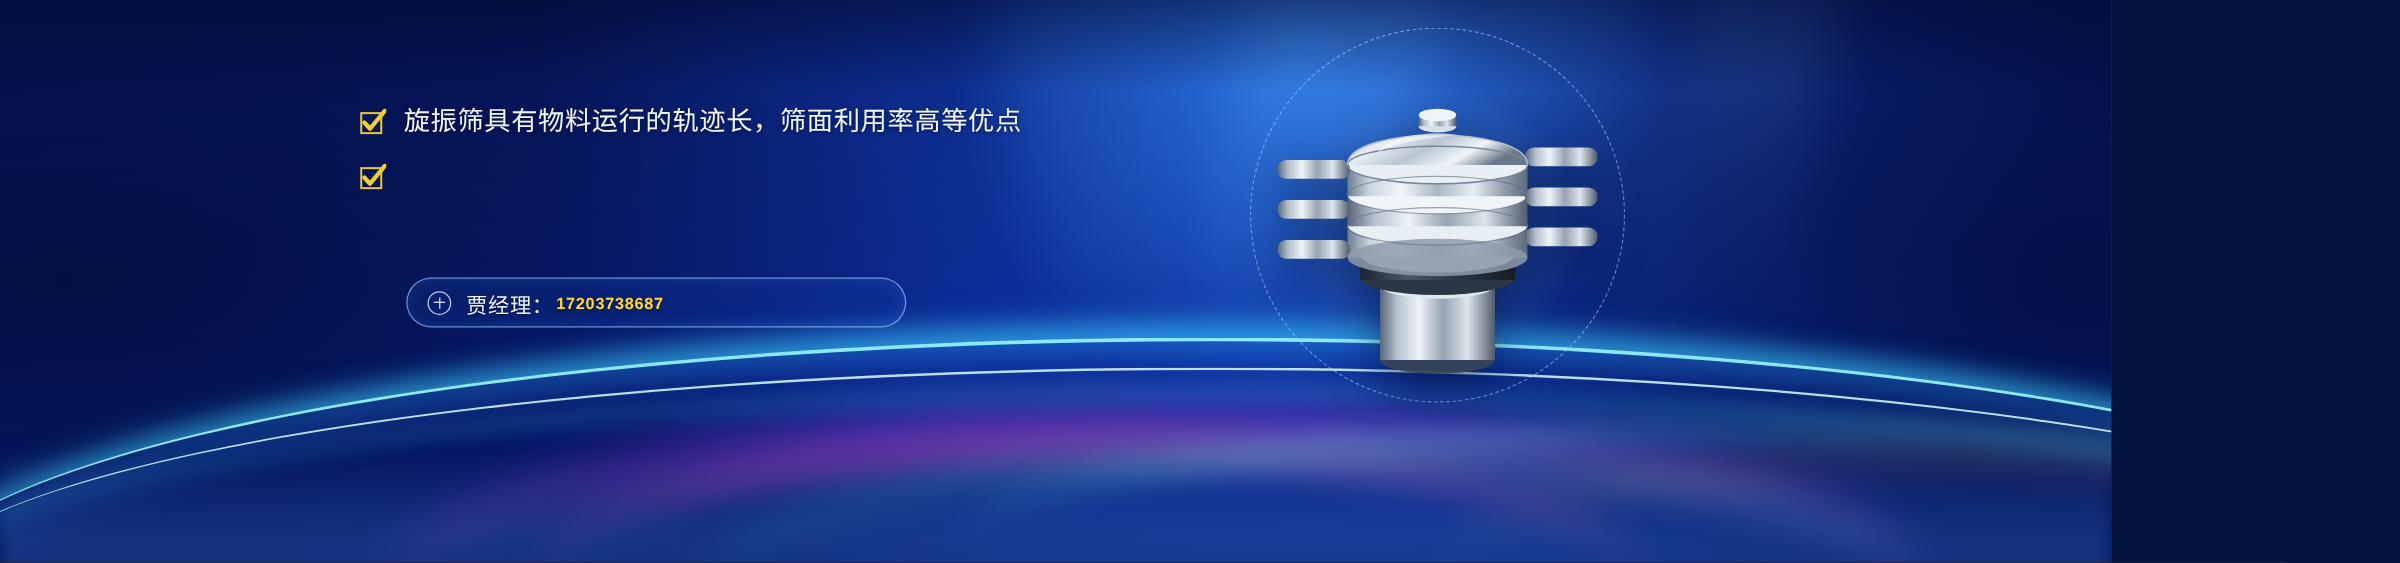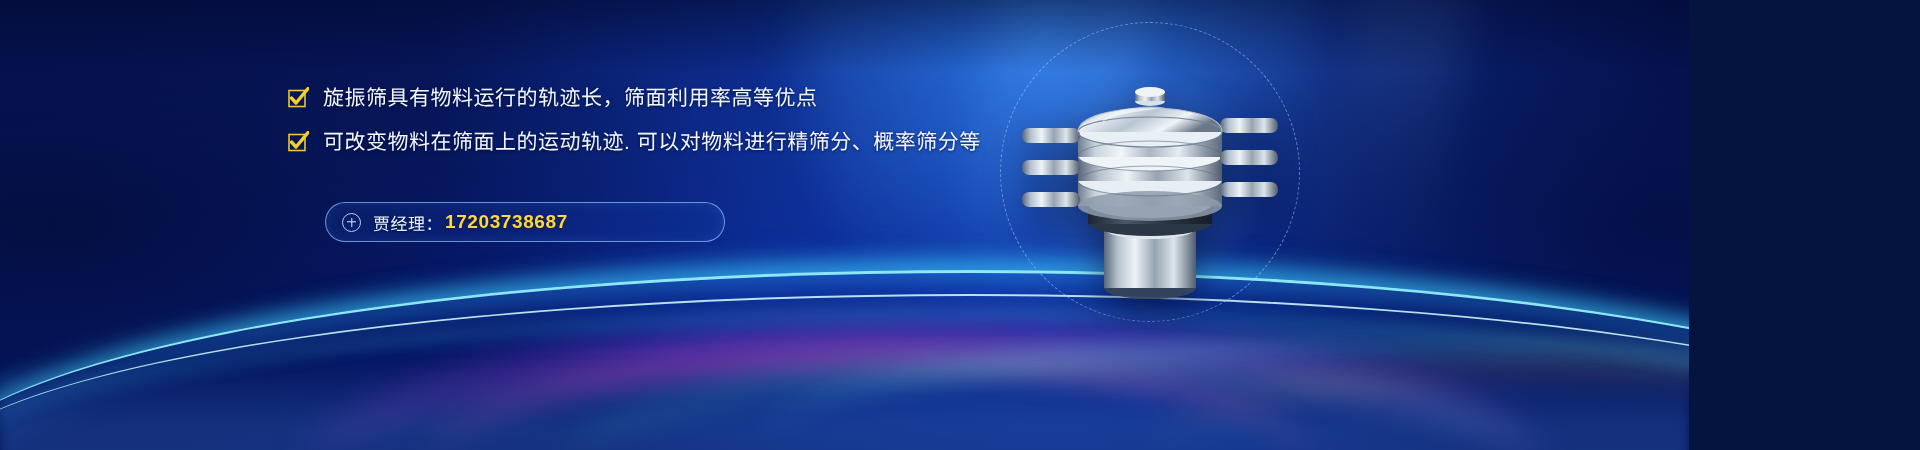--- a/index.html
+++ b/index.html
@@ -60,31 +60,31 @@
 
   
   .copy{position:absolute;left:288px;top:84px;width:760px;}
   .bullet{display:flex;align-items:flex-start;margin-bottom:16px;}
   .chk{flex:0 0 auto;width:21px;height:21px;margin-top:3px;margin-right:14px;position:relative;}
   .chk svg{display:block;}
   .btxt{color:#f2f7ff;font-size:21px;line-height:1.32;letter-spacing:.5px;
         text-shadow:0 1px 3px rgba(0,10,50,.75);white-space:nowrap;}
 
   
-  .pill{position:absolute;left:325px;top:202px;width:400px;height:40px;
+  .pill{position:absolute;left:325px;top:222px;width:400px;height:40px;
         border:1px solid rgba(150,195,255,.70);border-radius:22px;
         display:flex;align-items:center;padding:0 16px;
         background:rgba(20,65,175,.22);box-shadow:inset 0 0 14px rgba(120,180,255,.12);}
   .plus{flex:0 0 auto;width:19px;height:19px;border:1.3px solid rgba(190,220,255,.92);
         border-radius:50%;position:relative;margin-right:12px;}
   .plus:before,.plus:after{content:"";position:absolute;background:#dce9ff;}
   .plus:before{left:4px;right:4px;top:50%;height:1.4px;transform:translateY(-50%);}
   .plus:after{top:4px;bottom:4px;left:50%;width:1.4px;transform:translateX(-50%);}
   .pname{color:#eef4ff;font-size:17px;letter-spacing:.5px;text-shadow:0 1px 2px rgba(0,10,50,.7);}
-  .pnum{color:#ffd83a;font-size:19px;font-weight:bold;letter-spacing:.6px;margin-left:2px;
+  .pnum{color:#ffd83a;font-size:13px;font-weight:bold;letter-spacing:.6px;margin-left:2px;
         text-shadow:0 1px 3px rgba(40,25,0,.55);text-align:right;}
 
   
   .prod-wrap{position:absolute;left:1000px;top:22px;width:300px;height:300px;}
   .dashed{position:absolute;inset:0;border-radius:50%;
           border:1.6px dashed rgba(175,210,255,.55);}
   .prod{position:absolute;left:-2px;top:30px;width:304px;height:260px;}
   .prod svg{display:block;filter:drop-shadow(0 12px 18px rgba(0,10,45,.55));}
   .glowback{position:absolute;left:30px;top:40px;width:240px;height:240px;border-radius:50%;
             background:radial-gradient(circle,rgba(120,190,255,.28) 0%,rgba(120,190,255,0) 68%);}
@@ -128,21 +128,20 @@
     </div>
 
 
     <div class="bullet">
       <span class="chk">
         <svg width="21" height="21" viewBox="0 0 21 21">
           <rect x="1" y="3.5" width="16" height="16" fill="none" stroke="#e8c93a" stroke-width="1.6"></rect>
           <path d="M3.5 11 L8 16 L20 1.5" fill="none" stroke="#f2cf2e" stroke-width="3.4" stroke-linecap="round" stroke-linejoin="round"></path>
         </svg>
       </span>
-      <span class="btxt">可改变物料在筛面上的运动轨迹. 可以对物料进行精筛分、概率筛分等</span>
     </div>
   </div>
 
   <div class="pill">
     <span class="plus"></span>
     <span class="pname">贾经理：</span>
     <span class="pnum">17203738687</span>
   </div>
 
   <div class="prod-wrap">

